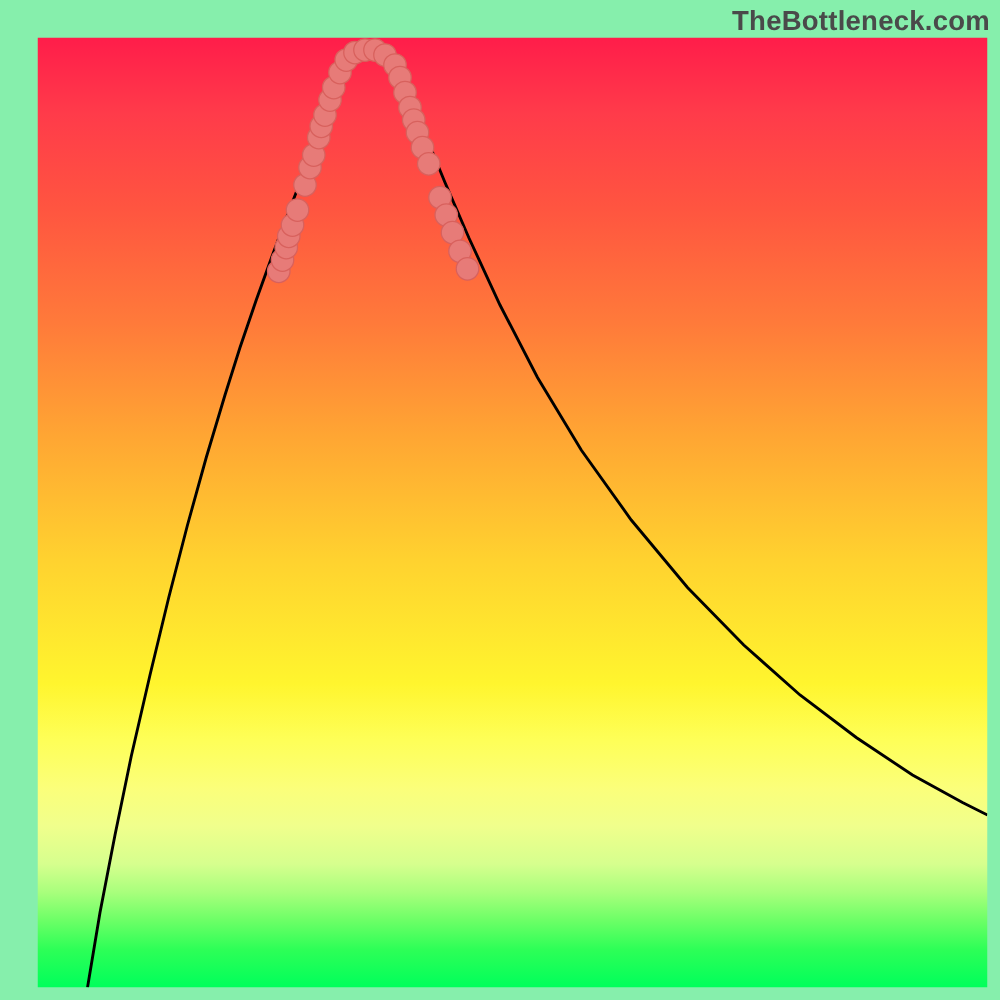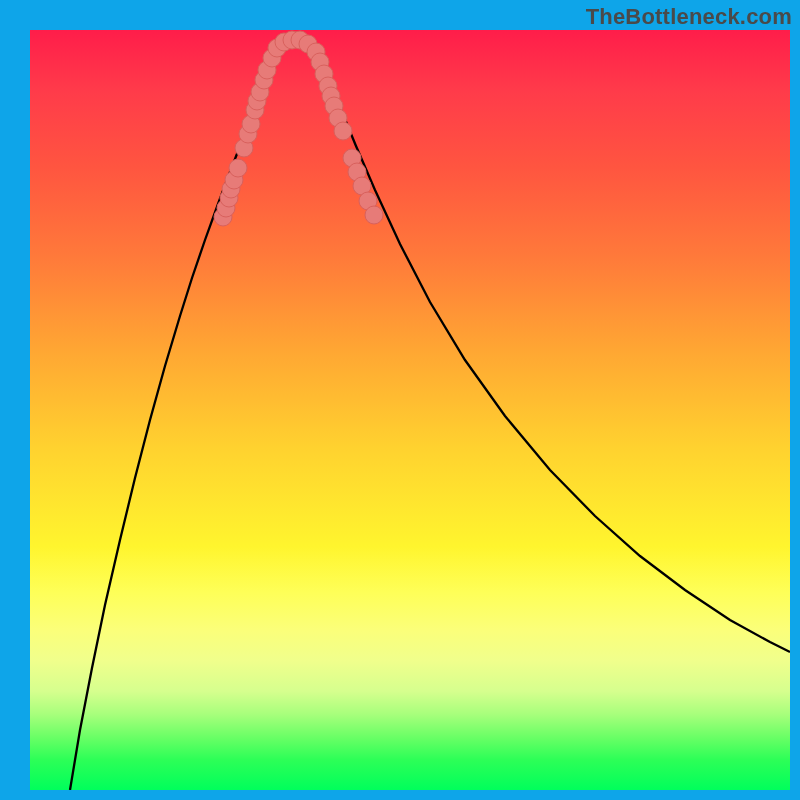--- a/index.html
+++ b/index.html
@@ -8,21 +8,21 @@
     width: 800px;
     height: 800px;
     overflow: hidden;
     background: #000;
     font-family: Arial, Helvetica, sans-serif;
   }
   .frame {
     position: absolute;
     left: 0; top: 0;
     width: 800px; height: 800px;
-    background: #0ea5e9;
+    background: #86efac;
   }
   .plot {
     position: absolute;
     left: 30px;
     top: 30px;
     width: 760px;
     height: 760px;
     overflow: hidden;
   }
   .gradient {

